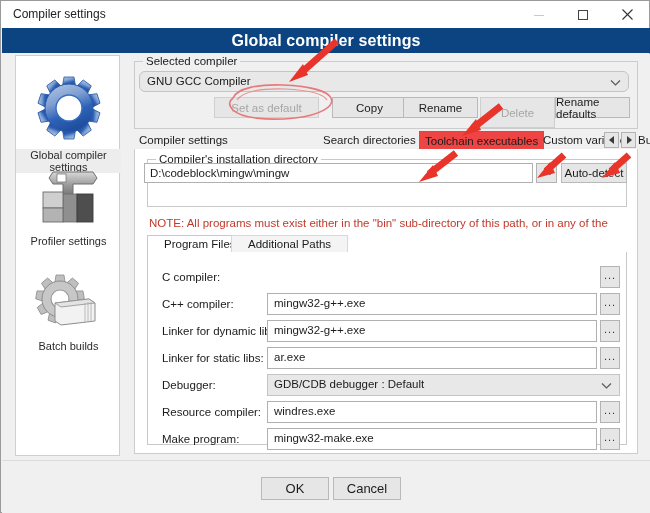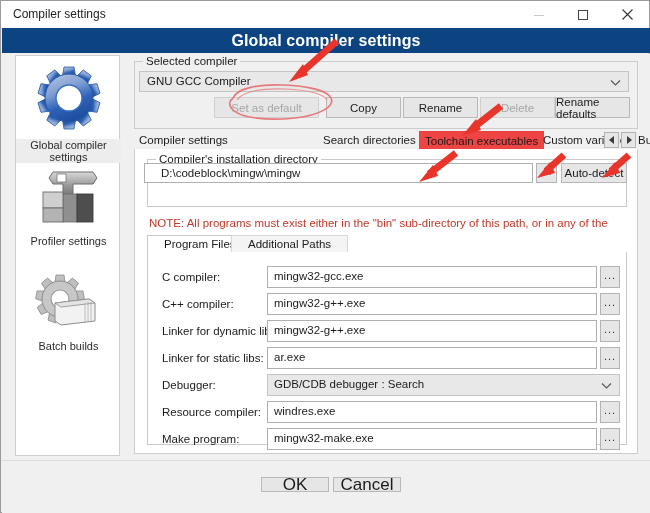--- a/index.html
+++ b/index.html
@@ -29,62 +29,62 @@
 
   
   .content{position:absolute;left:1px;top:53px;width:648px;height:406px;background:#f0f0f0;}
 
   
   .sidebar{position:absolute;left:13px;top:1px;width:105px;height:401px;background:#ffffff;border:1px solid #cfcfcf;box-sizing:border-box;}
   .sideitem{position:absolute;left:0;width:105px;text-align:center;}
   .sideitem .ico{display:block;margin:0 auto;}
   .sideitem .lbl{display:block;font-size:11px;color:#2b2b2b;line-height:12px;margin-top:3px;}
   .sideitem.selected .lbl{background:#ededed;}
-  #si0{top:6px;}
+  #si0{top:16px;}
   #si1{top:108px;}
   #si2{top:217px;}
 
   
   .rpanel{position:absolute;left:128px;top:1px;width:510px;height:401px;}
 
   .group{position:absolute;border:1px solid #cccccc;box-sizing:border-box;background:transparent;}
   .group > .glabel{position:absolute;top:-7px;left:8px;background:#f0f0f0;padding:0 3px;font-size:11.5px;color:#1b1b1b;}
 
   #grp-selected{left:4px;top:6px;width:504px;height:68px;}
 
   .combo{position:absolute;box-sizing:border-box;background:#e8e8e8;border:1px solid #c4c4c4;font-size:11.5px;color:#1b1b1b;}
   .combo .ctext{position:absolute;left:7px;top:3px;}
   .combo .carrow{position:absolute;right:7px;top:5px;}
-  #cmb-compiler{left:9px;top:16px;width:490px;height:21px;}
+  #cmb-compiler{left:9px;top:16px;width:490px;height:21px;border-radius:6px;}
 
   .btn{position:absolute;box-sizing:border-box;background:#e6e6e6;border:1px solid #b9b9b9;font-size:11.5px;color:#1b1b1b;
        display:flex;align-items:center;justify-content:center;}
   .btn.disabled{color:#a6a6a6;background:#e6e6e6;border-color:#cfcfcf;}
   #btn-setdefault{left:84px;top:42px;width:105px;height:21px;}
-  #btn-copy{left:196px;top:42px;width:75px;height:21px;}
+  #btn-copy{left:202px;top:42px;width:75px;height:21px;}
   #btn-rename{left:273px;top:42px;width:75px;height:21px;text-align:center;}
-  #btn-delete{left:350px;top:42px;width:75px;height:21px;}
+  #btn-delete{left:350px;top:42px;width:75px;height:31px;}
   #btn-resetdef{left:425px;top:42px;width:75px;height:21px;}
 
   
   .tabstrip{position:absolute;left:4px;top:76px;width:504px;height:19px;}
   .tab{position:absolute;top:0;height:19px;line-height:18px;font-size:11.5px;color:#1b1b1b;padding:0 5px;box-sizing:border-box;white-space:nowrap;}
   .tab.active{border:1px dotted #6f6f6f;background:#ef4444;}
   .spin{position:absolute;top:1px;width:15px;height:16px;background:#e6e6e6;border:1px solid #b3b3b3;box-sizing:border-box;display:flex;align-items:center;justify-content:center;}
   #spin-left{right:19px;}
   #spin-right{right:2px;}
   .tabline{position:absolute;left:0;top:18px;width:504px;height:1px;background:#cfcfcf;}
 
   
   .tabpage{position:absolute;left:4px;top:94px;width:504px;height:305px;background:#ffffff;border:1px solid #cccccc;border-top:none;box-sizing:border-box;}
 
   #grp-install{left:12px;top:10px;width:480px;height:48px;border-color:#c9c9c9;}
   #grp-install > .glabel{background:#ffffff;}
   .textinput{position:absolute;box-sizing:border-box;background:#ffffff;border:1px solid #b0b0b0;font-size:11.5px;color:#1b1b1b;}
-  .textinput .tval{position:absolute;left:16px;top:3px;}
+  .textinput .tval{position:absolute;left:5px;top:3px;}
   #inp-installdir{left:9px;top:14px;width:389px;height:20px;}
   .dotsbtn{position:absolute;box-sizing:border-box;background:#e6e6e6;border:1px solid #b3b3b3;font-size:11px;color:#333;
            display:flex;align-items:center;justify-content:center;letter-spacing:1px;padding-bottom:4px;}
   #btn-browse-install{left:401px;top:14px;width:21px;height:20px;}
   #btn-autodetect{left:426px;top:14px;width:66px;height:20px;}
 
   .note{position:absolute;left:14px;top:68px;width:480px;font-size:11.5px;color:#c0392b;white-space:nowrap;}
 
   
   .itabstrip{position:absolute;left:12px;top:86px;width:480px;height:18px;}
@@ -99,21 +99,21 @@
   .frow .flabel{position:absolute;left:14px;top:5px;font-size:11.5px;color:#1b1b1b;white-space:nowrap;}
   .frow .fctl{position:absolute;left:119px;top:0;width:330px;height:22px;box-sizing:border-box;background:#ffffff;border:1px solid #b0b0b0;}
   .frow .fctl.combo{background:#e8e8e8;border:1px solid #c4c4c4;}
   .frow .fctl .tval{position:absolute;left:6px;top:3px;font-size:11.5px;}
   .frow .fdots{position:absolute;left:452px;top:0;width:20px;height:22px;box-sizing:border-box;background:#e6e6e6;border:1px solid #b3b3b3;
                display:flex;align-items:center;justify-content:center;font-size:11px;color:#333;letter-spacing:1px;padding-bottom:4px;}
   .frow .fcaret{position:absolute;right:7px;top:5px;}
 
   
   .footer{position:absolute;left:1px;top:459px;width:648px;height:52px;background:#f0f0f0;border-top:1px solid #dcdcdc;}
-  .fbtn{position:absolute;top:16px;height:15px;box-sizing:border-box;background:#e6e6e6;border:1px solid #b9b9b9;font-size:17px;color:#1b1b1b;
+  .fbtn{position:absolute;top:16px;height:23px;box-sizing:border-box;background:#e6e6e6;border:1px solid #b9b9b9;font-size:13px;color:#1b1b1b;
         display:flex;align-items:center;justify-content:center;}
   #btn-ok{left:259px;width:68px;}
   #btn-cancel{left:331px;width:68px;}
 
   
   .anno{position:absolute;pointer-events:none;}
   svg{overflow:visible;}
 </style>
 </head>
 <body>
@@ -297,23 +297,20 @@
         <div class="itabstrip">
           <div class="itabline"></div>
           <div class="itab active" style="left:0px;">Program Files</div>
           <div class="itab inactive" style="left:84px;">Additional Paths</div>
         </div>
 
         <div class="ipage">
 
           <div class="frow" style="top:14px;">
             <span class="flabel">C compiler:</span>
-            <div class="fctl">
-              <span class="tval">mingw32-gcc.exe</span>
-            </div>
             <div class="fdots">...</div>
           </div>
 
           <div class="frow" style="top:41px;">
             <span class="flabel">C++ compiler:</span>
             <div class="fctl">
               <span class="tval">mingw32-g++.exe</span>
             </div>
             <div class="fdots">...</div>
           </div>
@@ -330,21 +327,21 @@
             <span class="flabel">Linker for static libs:</span>
             <div class="fctl">
               <span class="tval">ar.exe</span>
             </div>
             <div class="fdots">...</div>
           </div>
 
           <div class="frow" style="top:122px;">
             <span class="flabel">Debugger:</span>
             <div class="fctl combo" style="width:353px;">
-              <span class="tval">GDB/CDB debugger : Search</span>
+              <span class="tval">GDB/CDB debugger : Default</span>
               <span class="fcaret">
                 <svg width="11" height="8" viewBox="0 0 11 8">
                     <polyline points="1,1.5 5.5,6 10,1.5" fill="none" stroke="#5a5a5a" stroke-width="1.2"></polyline>
                   </svg>
               </span>
             </div>
           </div>
 
           <div class="frow" style="top:149px;">
             <span class="flabel">Resource compiler:</span>

